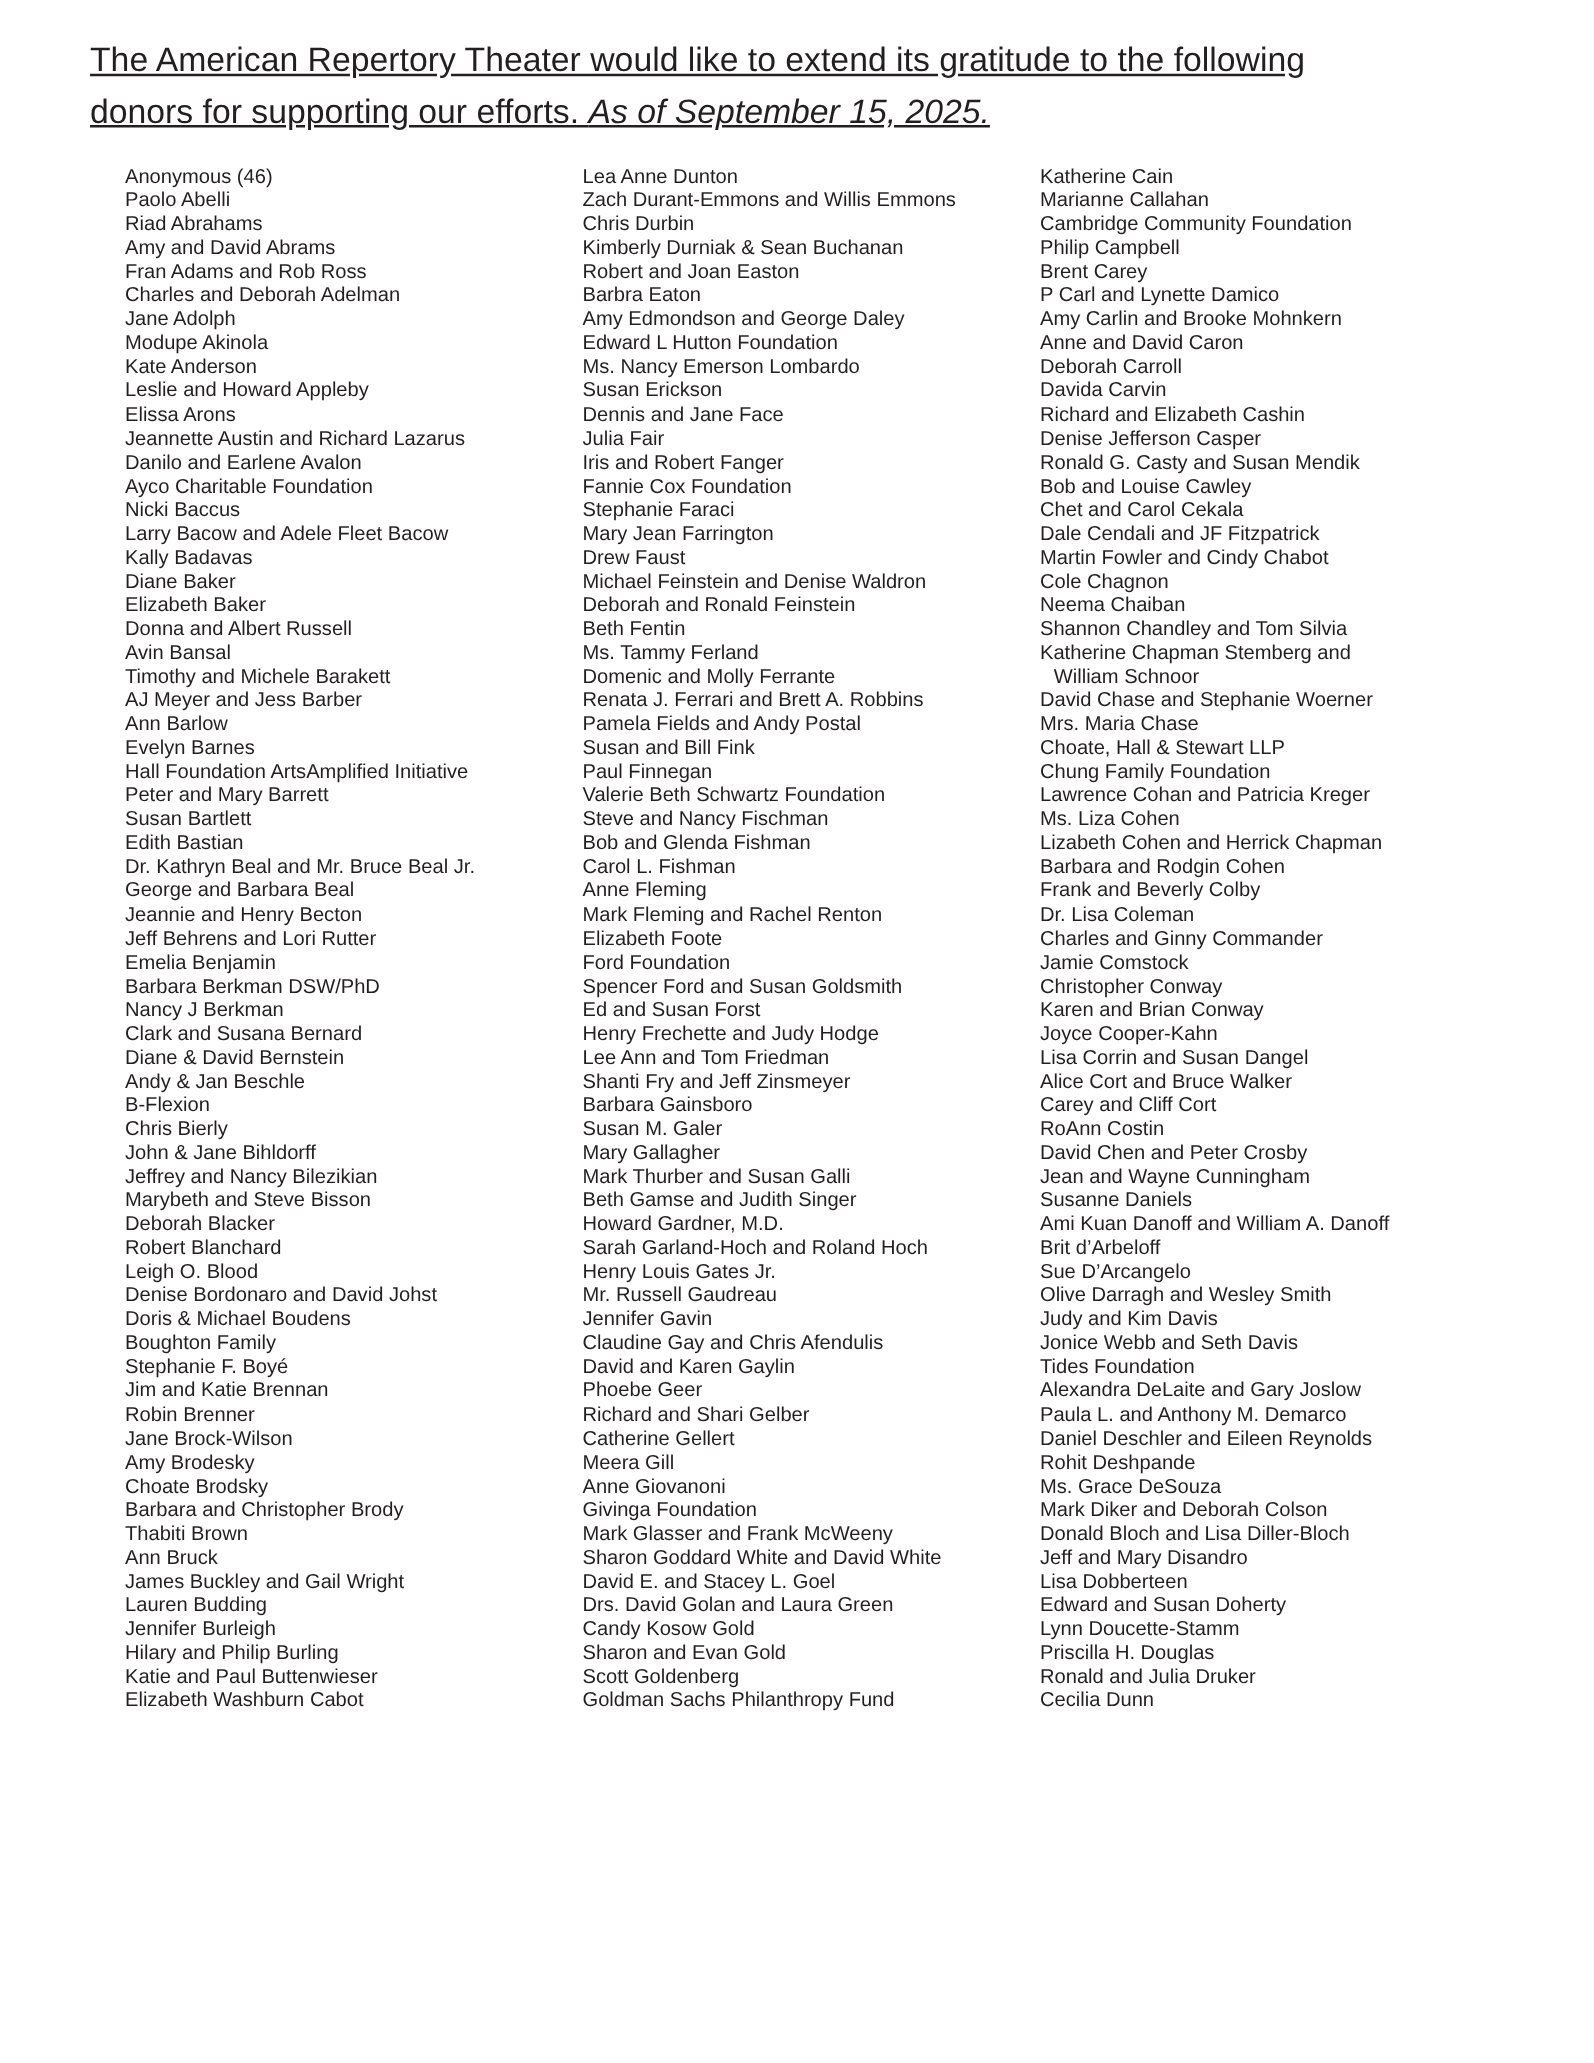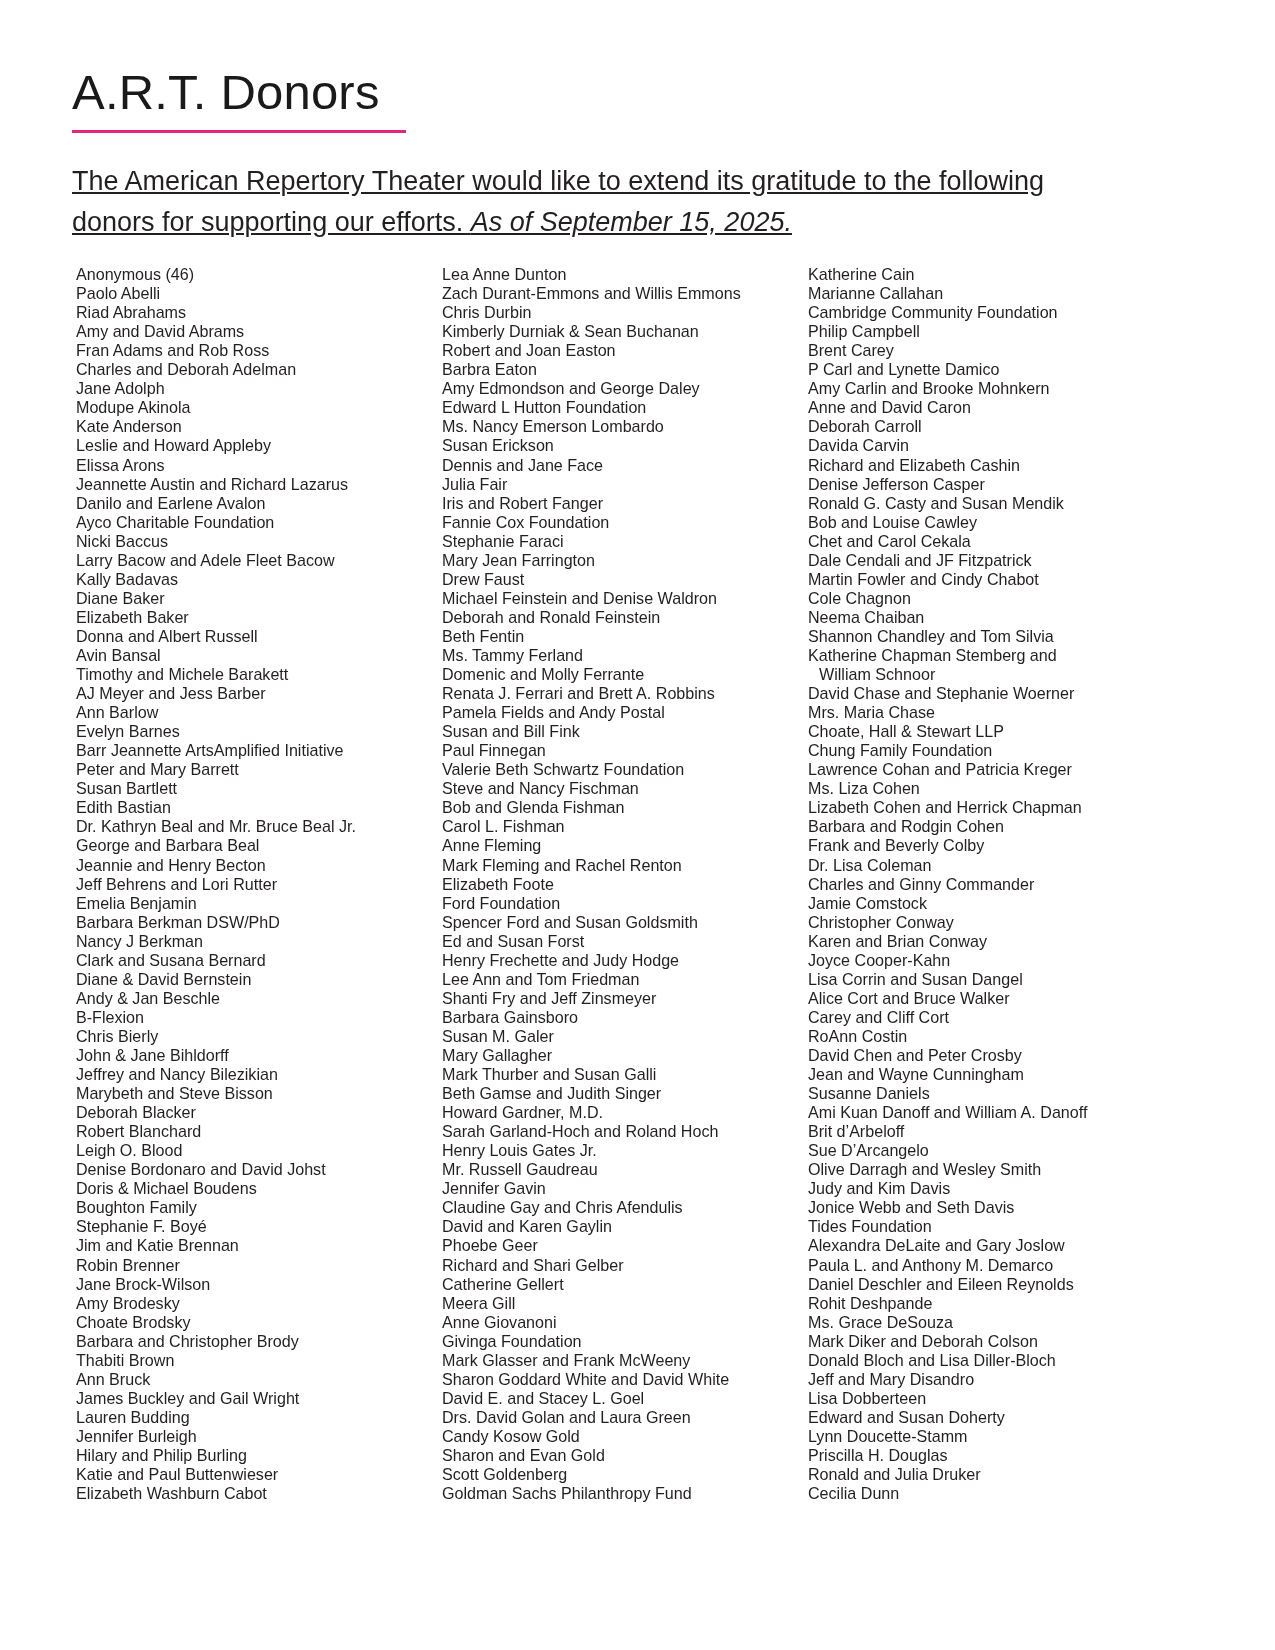--- a/index.html
+++ b/index.html
@@ -49,21 +49,21 @@
     max-width: 1050px;
     text-decoration: underline;
   }
   .intro em {
     font-style: italic;
   }
   .columns {
     display: flex;
     flex-direction: row;
     align-items: flex-start;
-    padding: 22px 60px 0 76px;
+    padding: 22px 60px 0 100px;
     gap: 0;
   }
   .col {
     width: 366px;
     flex: 0 0 366px;
   }
   .col:last-child {
     width: 400px;
     flex: 0 0 400px;
   }
@@ -75,24 +75,20 @@
   }
   .donor.cont {
     padding-left: 11px;
   }
 </style>
 </head>
 <body>
 
 <div class="page">
 
-  <div class="header">
-    <h1 class="page-title">A.R.T. Donors</h1>
-    <div class="title-rule"></div>
-  </div>
 
   <p class="intro"><span>The American Repertory Theater would like to extend its gratitude to the following donors for supporting our efforts. </span><em>As of September 15, 2025.</em></p>
 
   <div class="columns">
     <div class="col">
         <div class="donor">Anonymous (46)</div>
         <div class="donor">Paolo Abelli</div>
         <div class="donor">Riad Abrahams</div>
         <div class="donor">Amy and David Abrams</div>
         <div class="donor">Fran Adams and Rob Ross</div>
@@ -109,21 +105,21 @@
         <div class="donor">Larry Bacow and Adele Fleet Bacow</div>
         <div class="donor">Kally Badavas</div>
         <div class="donor">Diane Baker</div>
         <div class="donor">Elizabeth Baker</div>
         <div class="donor">Donna and Albert Russell</div>
         <div class="donor">Avin Bansal</div>
         <div class="donor">Timothy and Michele Barakett</div>
         <div class="donor">AJ Meyer and Jess Barber</div>
         <div class="donor">Ann Barlow</div>
         <div class="donor">Evelyn Barnes</div>
-        <div class="donor">Barr Jeannette ArtsAmplified Initiative</div>
+        <div class="donor">Hall Foundation ArtsAmplified Initiative</div>
         <div class="donor">Peter and Mary Barrett</div>
         <div class="donor">Susan Bartlett</div>
         <div class="donor">Edith Bastian</div>
         <div class="donor">Dr. Kathryn Beal and Mr. Bruce Beal Jr.</div>
         <div class="donor">George and Barbara Beal</div>
         <div class="donor">Jeannie and Henry Becton</div>
         <div class="donor">Jeff Behrens and Lori Rutter</div>
         <div class="donor">Emelia Benjamin</div>
         <div class="donor">Barbara Berkman DSW/PhD</div>
         <div class="donor">Nancy J Berkman</div>

